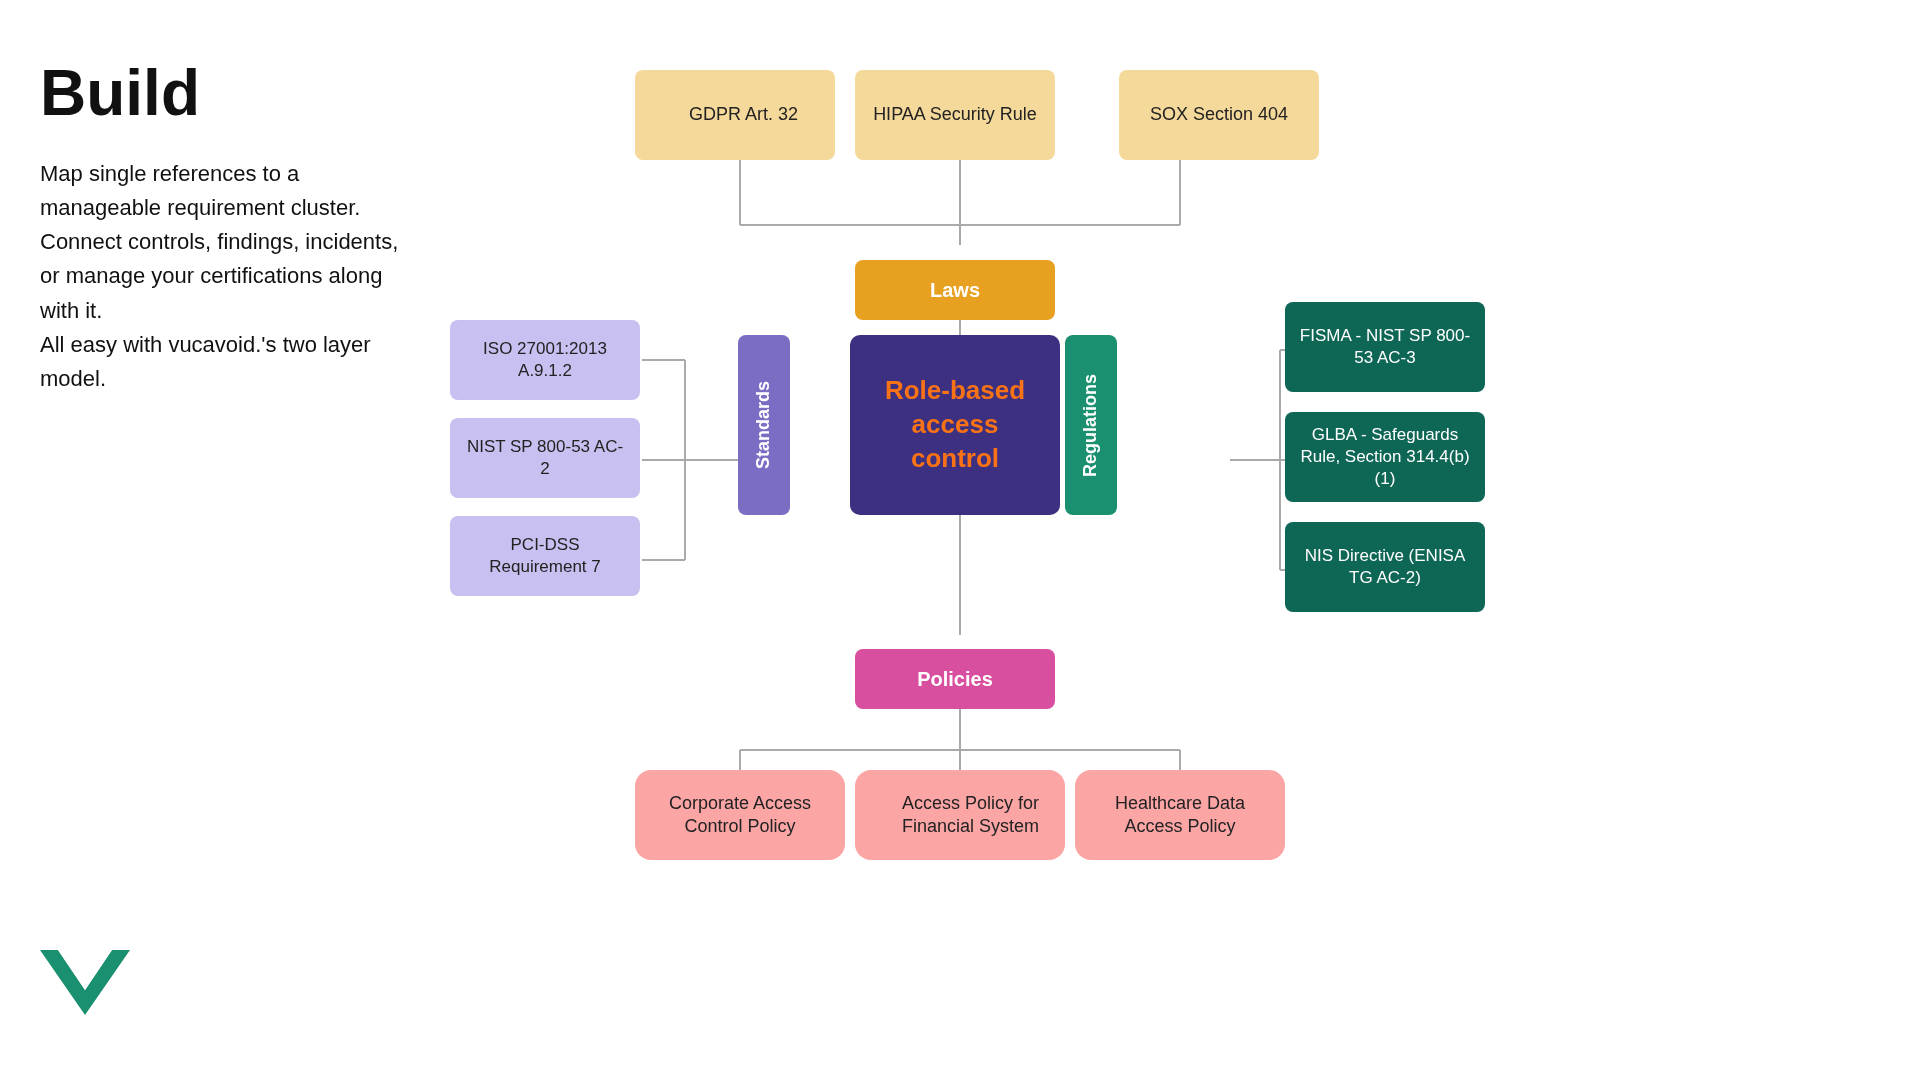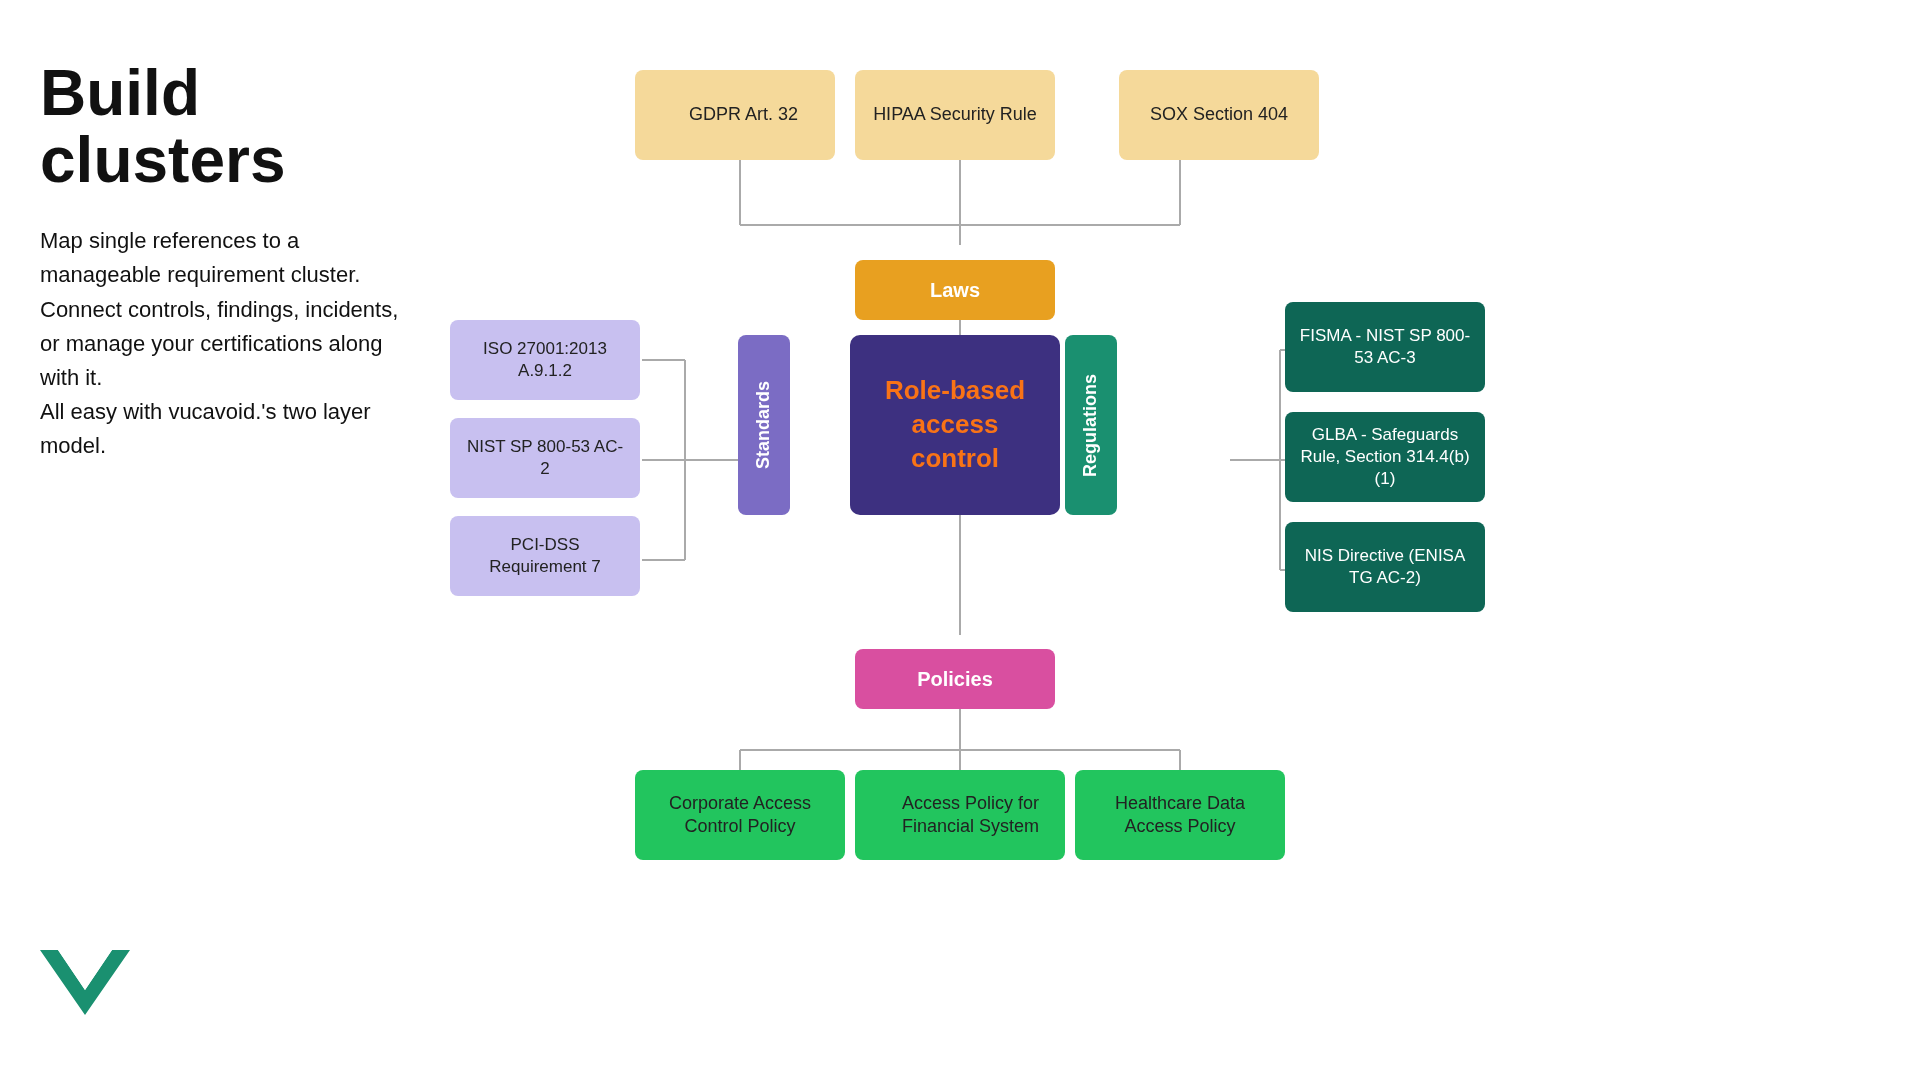--- a/index.html
+++ b/index.html
@@ -144,44 +144,44 @@
     .box-dark-green {
       background: #0E6655;
       color: #ffffff;
       width: 200px;
       height: 90px;
       font-size: 17px;
     }
 
     
     .box-light-pink {
-      background: #22c55e;
+      background: #fca5a5;
       color: #222;
       width: 210px;
       height: 90px;
       font-size: 18px;
+      border-radius: 16px;
     }
 
     
     .connectors {
       position: absolute;
       top: 0;
       left: 0;
       width: 100%;
       height: 100%;
       pointer-events: none;
     }
   </style>
 </head>
 <body>
 
 <div class="left-panel">
   <div class="main-title">
     <span>Build</span><br>
-    <span>clusters</span>
   </div>
   <div class="description">
     Map single references to a manageable requirement cluster.<br>
     Connect controls, findings, incidents, or manage your certifications along with it.<br>
     All easy with vucavoid.'s two layer model.
   </div>
 </div>
 
 <div class="logo">
   <svg width="90" height="70" viewBox="0 0 90 70">

